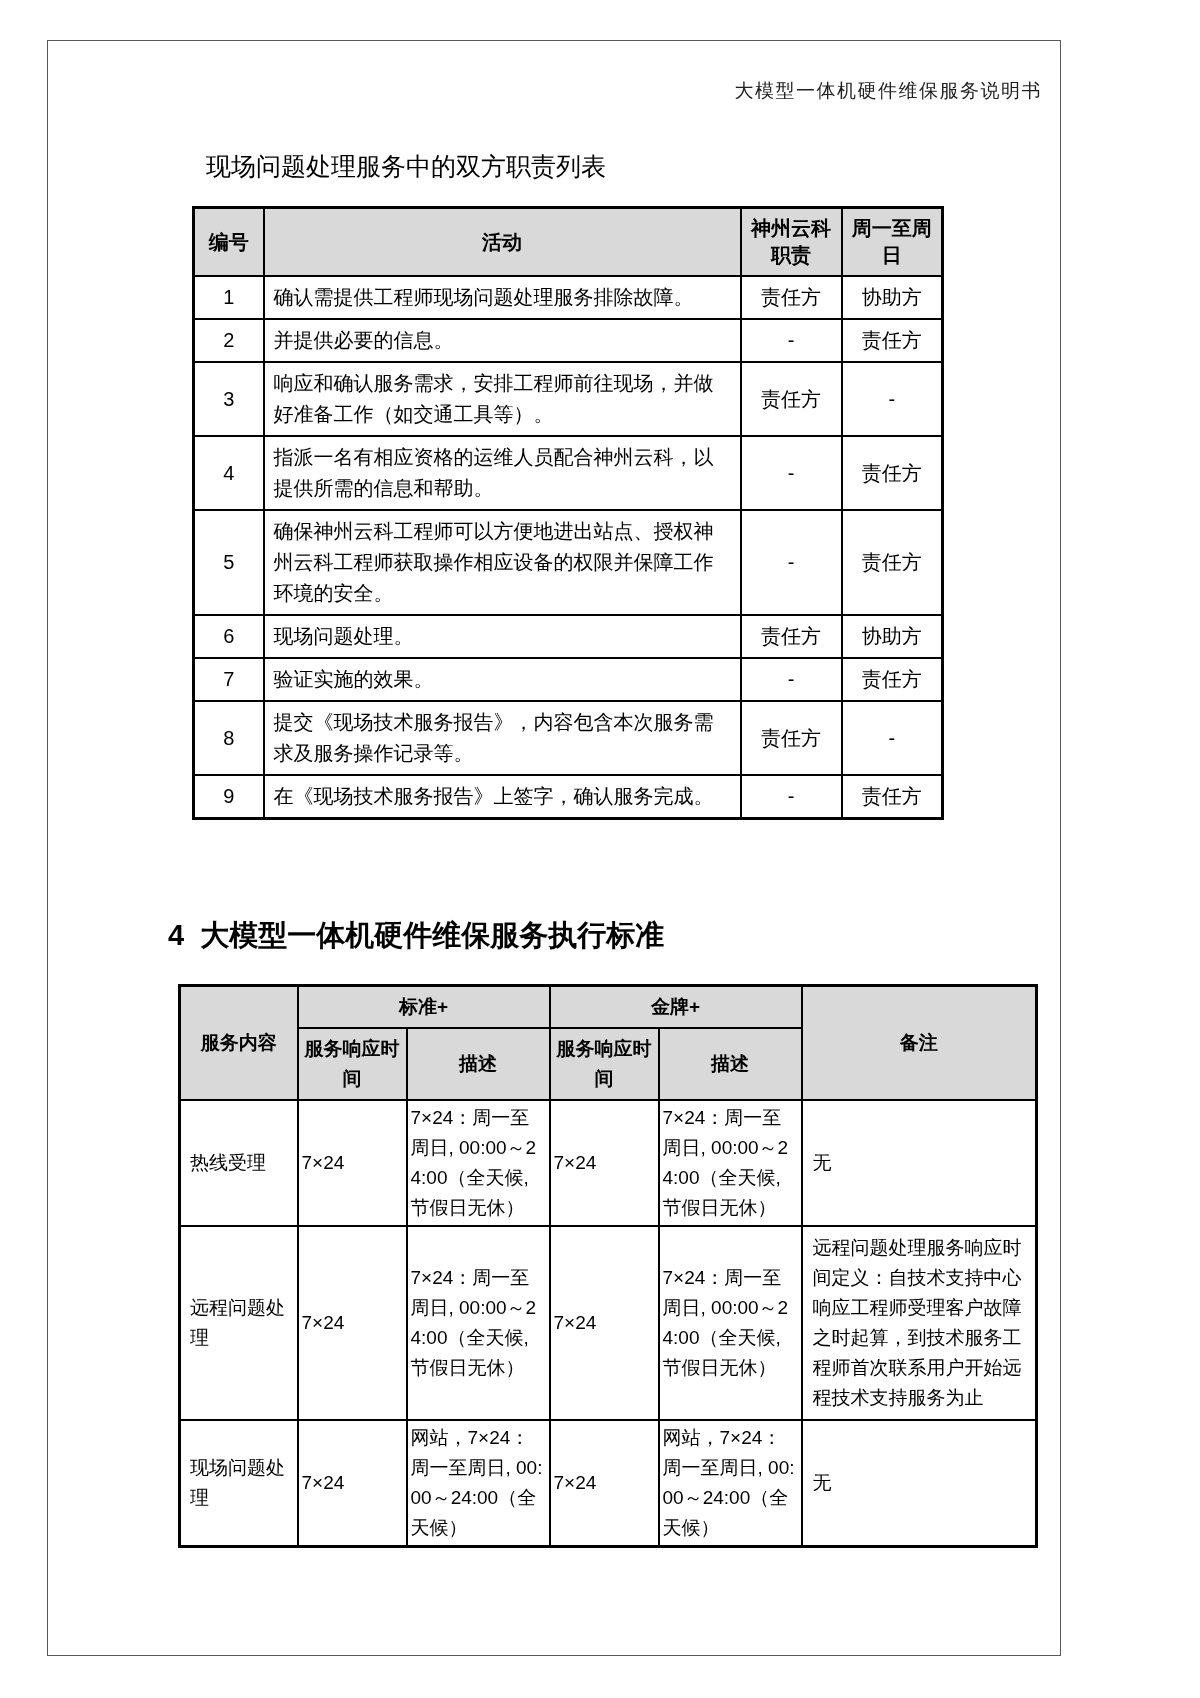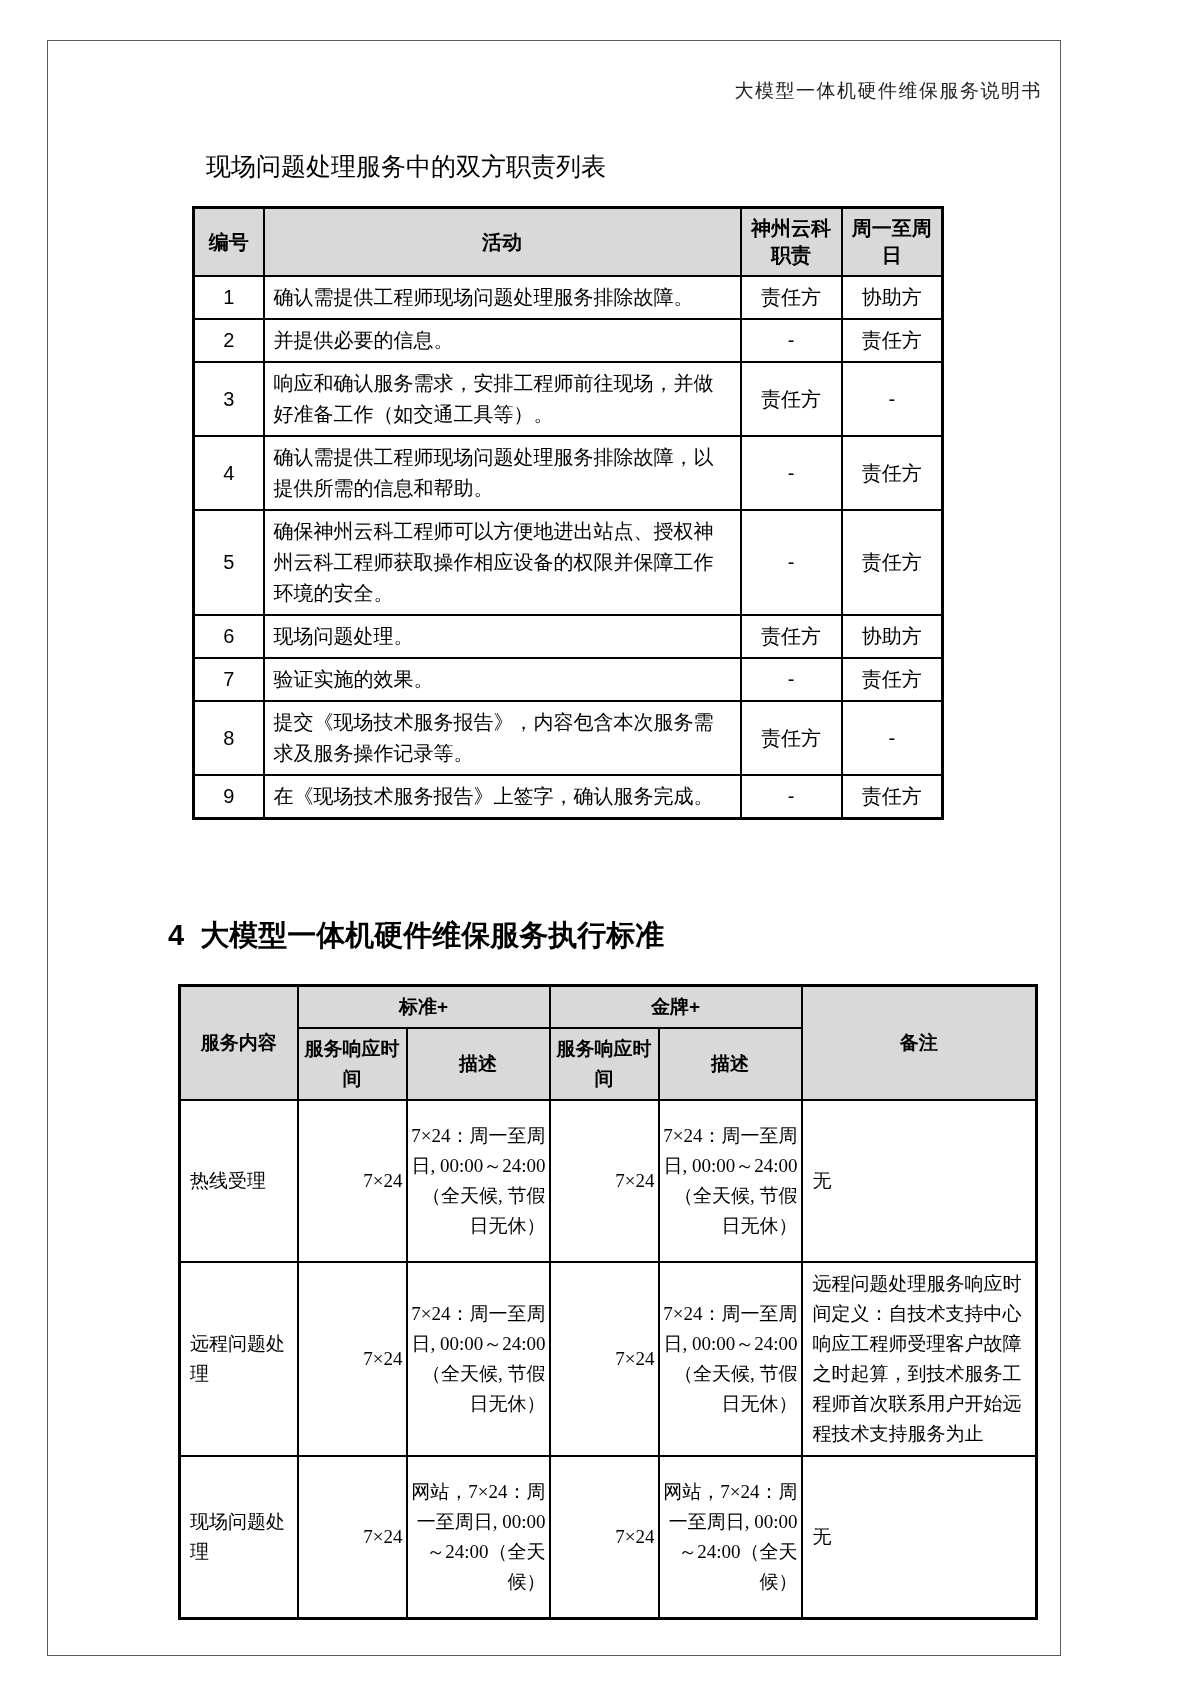--- a/index.html
+++ b/index.html
@@ -26,21 +26,21 @@
   .t1 th { font-size:20px; line-height:27px; padding:6px 3px; }
   .t1 td { font-size:20px; line-height:31px; padding:5px 9px; text-align:left; }
   .t1 td.ctr { text-align:center; padding:5px 2px; }
 
   .sec-h { position:absolute; left:168px; top:916px; font-size:29px; font-weight:bold; color:#000; }
   .sec-h .num { margin-right:16px; font-weight:bold; }
 
   .t2 { left:178px; top:984px; width:857px; }
   .t2 th { font-size:19px; line-height:30px; padding:5px 4px; }
   .t2 td { font-size:19px; line-height:30px; padding:19px 9px; }
-  .t2 td.ctr { text-align:right; padding:20px 3px;font-family:Liberation Serif, serif; }
+  .t2 td.ctr { text-align:left; padding:2px 3px; }
   .t2 td.svc { text-align:left; }
   .t2 td.rmk { text-align:left; padding:6px 10px; }
 
   .footer {
     position:absolute; left:170px; top:1584px; width:872px; text-align:center;
     font-family:"DejaVu Serif", serif; font-size:17px; color:#000;
   }
   .footer .pg { font-weight:bold; }
   .footer .sep { font-weight:normal; margin:0 7px; }
 </style>
@@ -86,21 +86,21 @@
         <td class="ctr">责任方</td>
       </tr>
       <tr>
         <td class="ctr">3</td>
         <td>响应和确认服务需求，安排工程师前往现场，并做好准备工作（如交通工具等）。</td>
         <td class="ctr">责任方</td>
         <td class="ctr">-</td>
       </tr>
       <tr>
         <td class="ctr">4</td>
-        <td>确认需提供工程师现场问题处理服务排除故障，以提供所需的信息和帮助。</td>
+        <td>指派一名有相应资格的运维人员配合神州云科，以提供所需的信息和帮助。</td>
         <td class="ctr">-</td>
         <td class="ctr">责任方</td>
       </tr>
       <tr>
         <td class="ctr">5</td>
         <td>确保神州云科工程师可以方便地进出站点、授权神州云科工程师获取操作相应设备的权限并保障工作环境的安全。</td>
         <td class="ctr">-</td>
         <td class="ctr">责任方</td>
       </tr>
       <tr>

